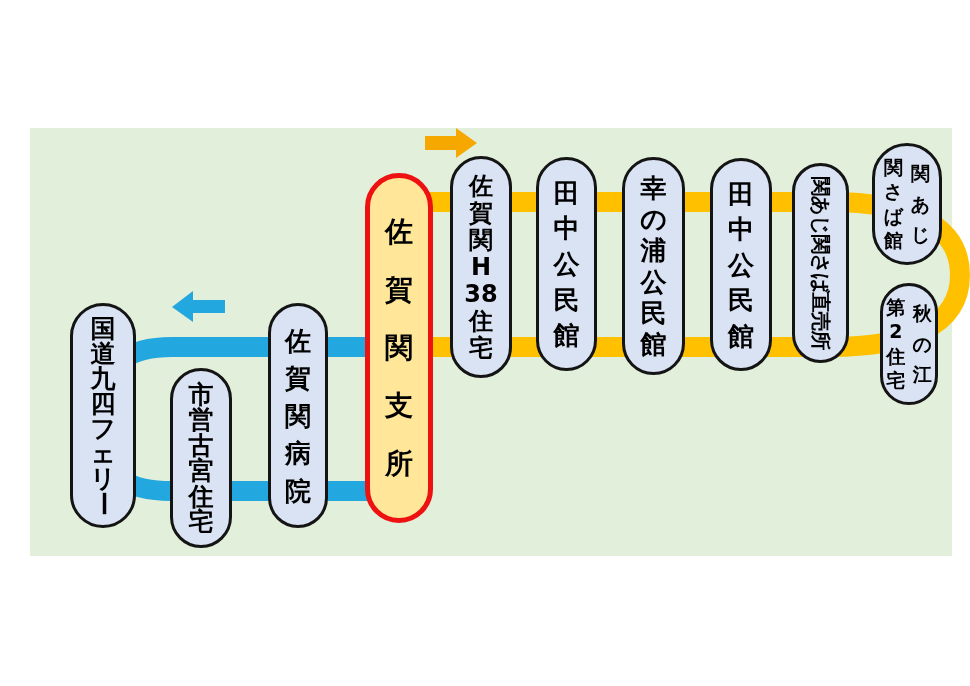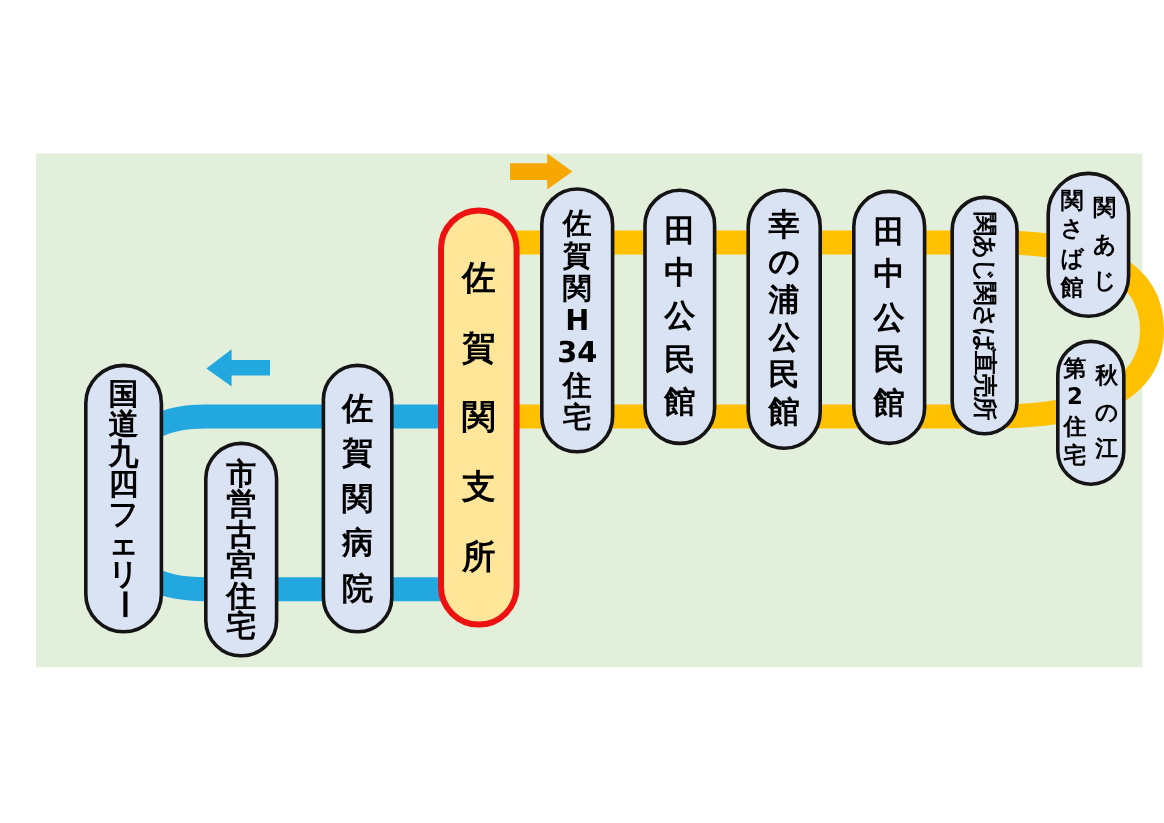--- a/index.html
+++ b/index.html
@@ -88,21 +88,21 @@
       <span class="vchar">賀</span>
       <span class="vchar">関</span>
       <span class="vchar">支</span>
       <span class="vchar">所</span>
     </div>
   <div class="capsule c-h25">
       <span class="vchar">佐</span>
       <span class="vchar">賀</span>
       <span class="vchar">関</span>
       <span class="vchar">H</span>
-      <span class="vchar">34</span>
+      <span class="vchar">38</span>
       <span class="vchar">住</span>
       <span class="vchar">宅</span>
     </div>
   <div class="capsule c-tanaka1">
       <span class="vchar">田</span>
       <span class="vchar">中</span>
       <span class="vchar">公</span>
       <span class="vchar">民</span>
       <span class="vchar">館</span>
     </div>

